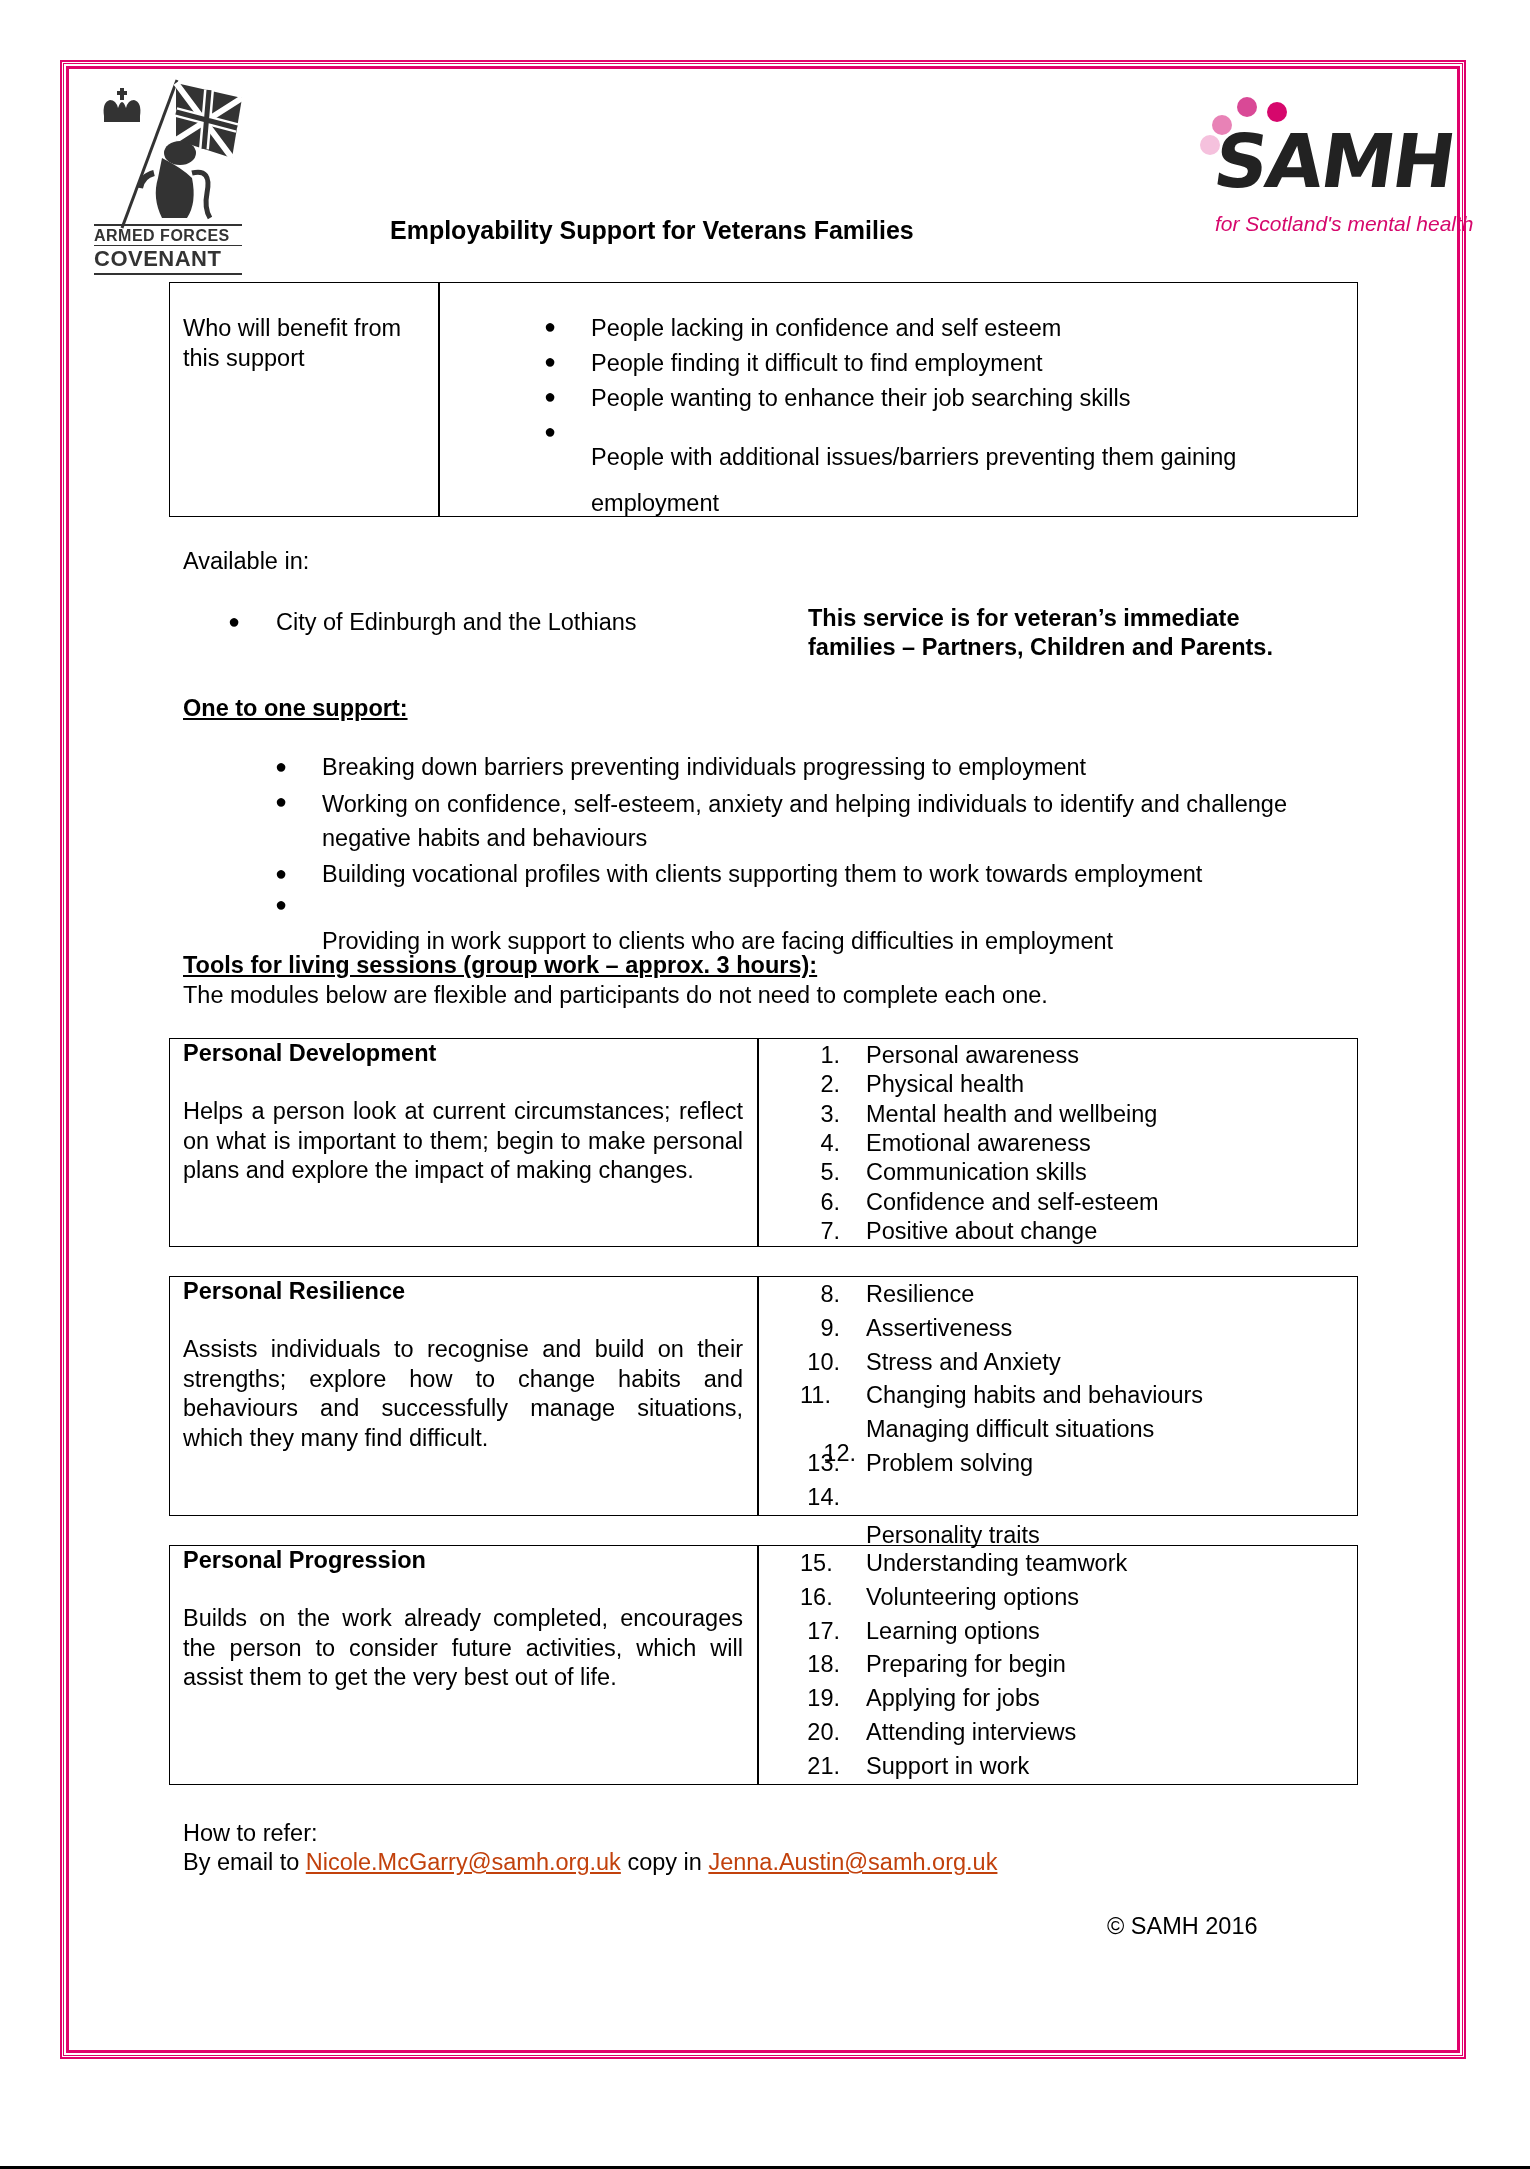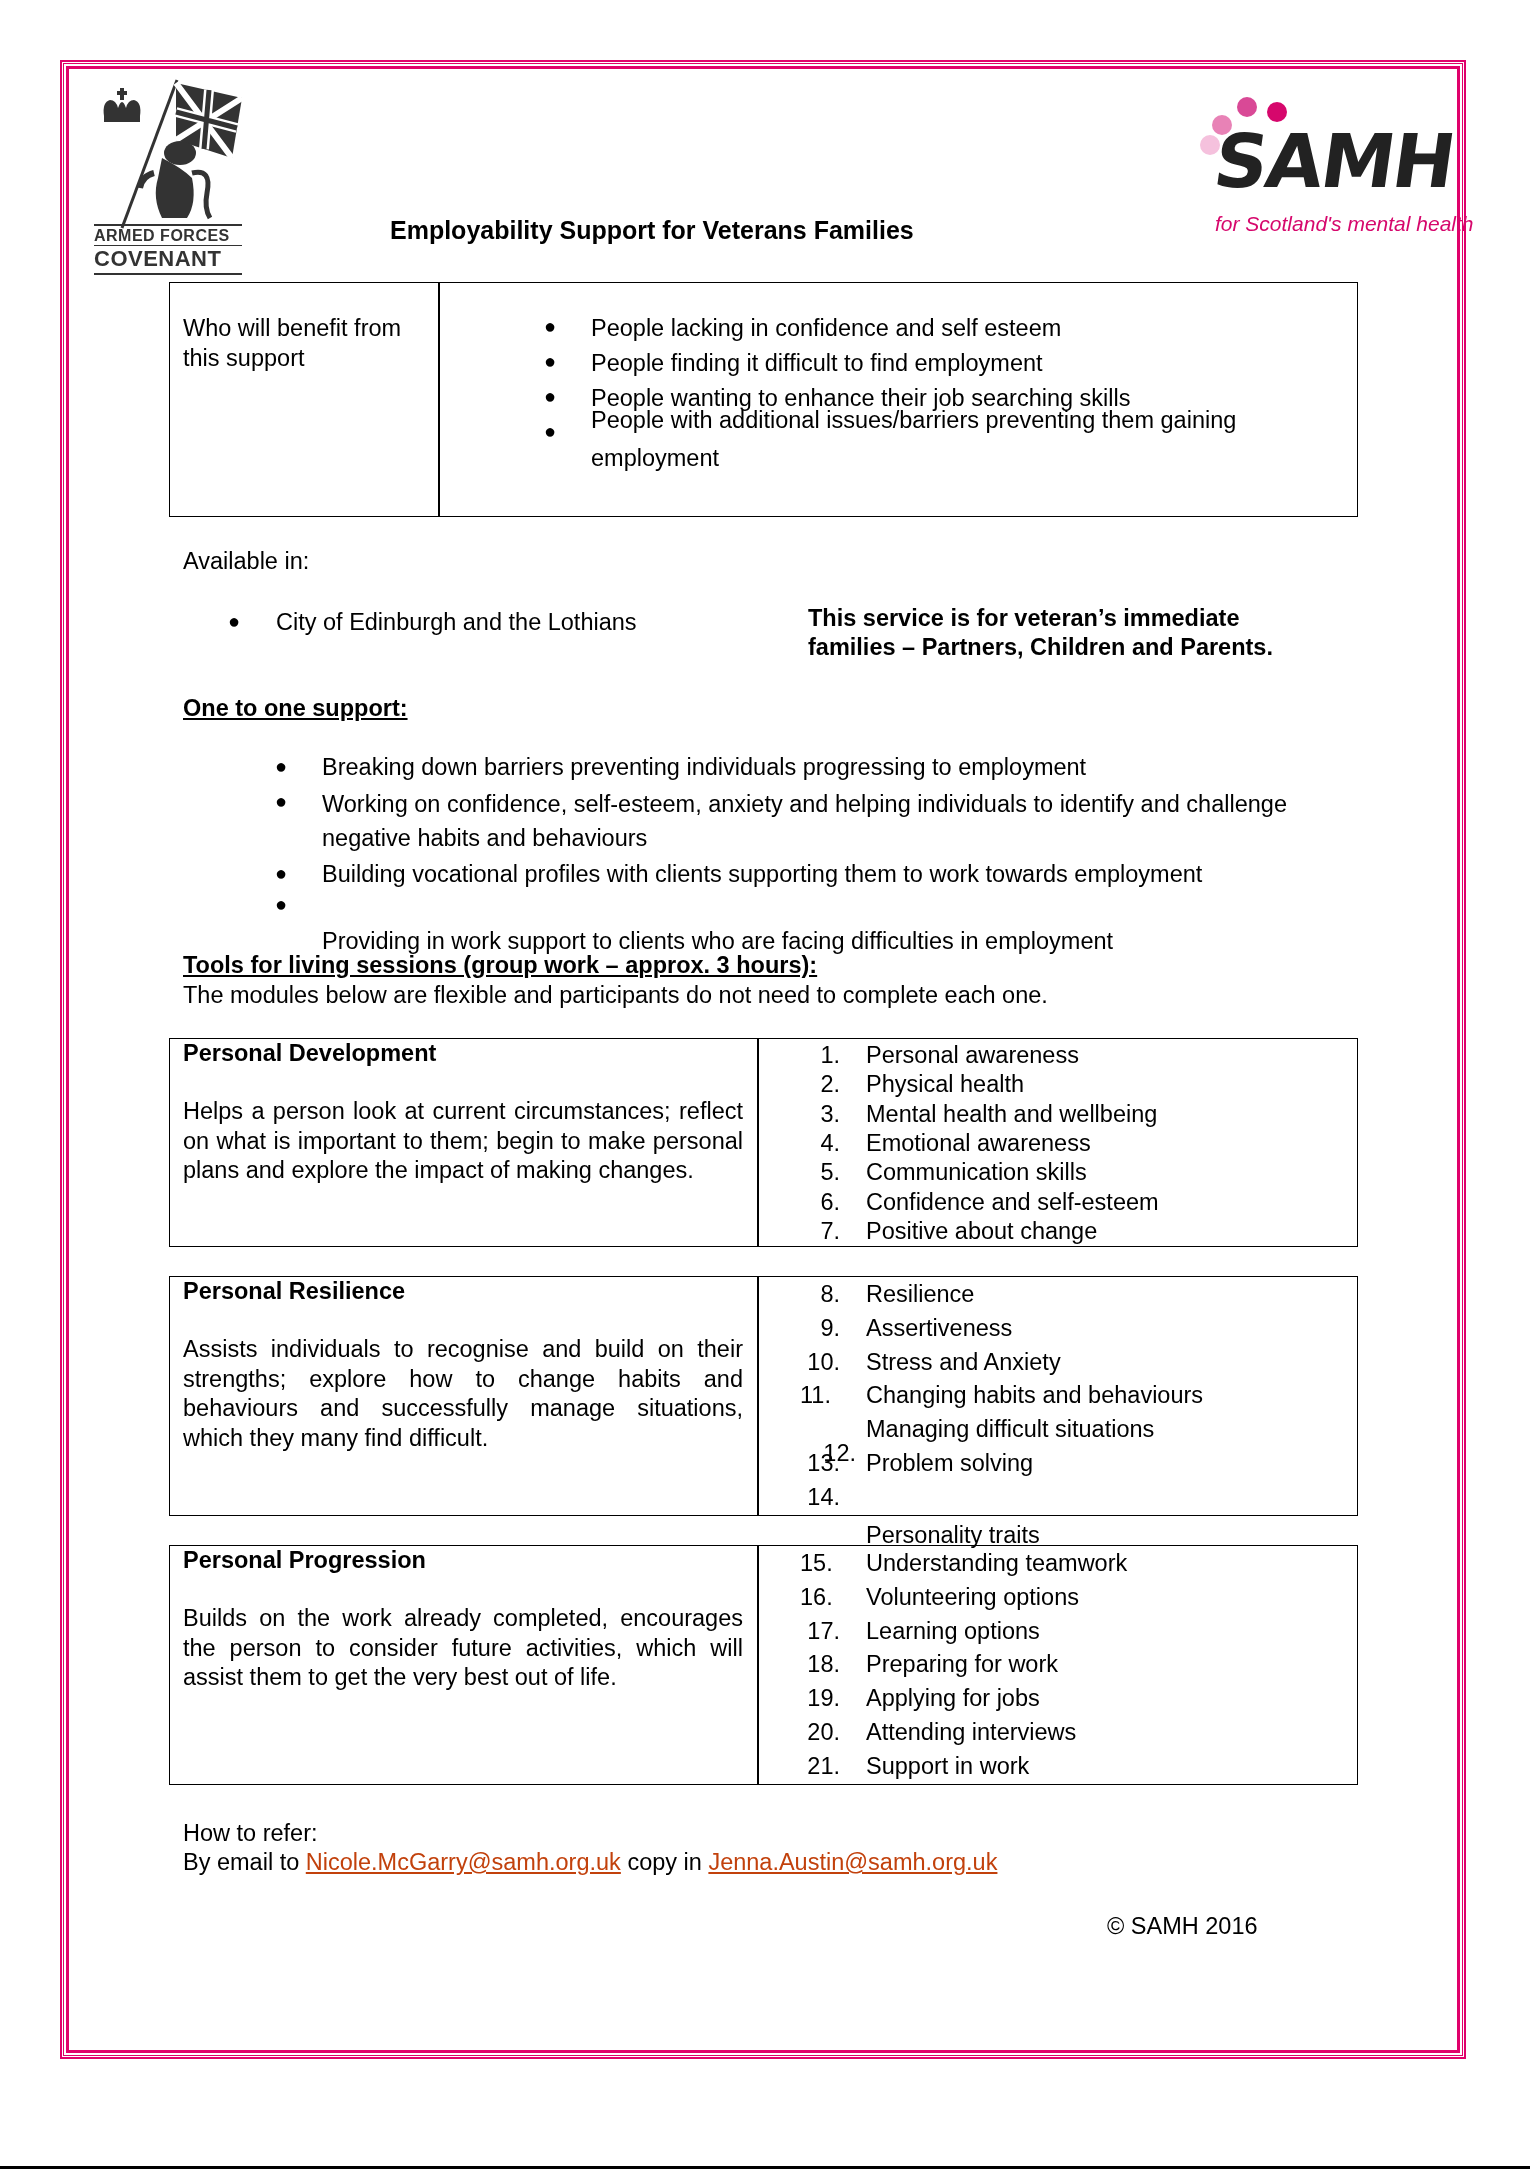--- a/index.html
+++ b/index.html
@@ -91,21 +91,21 @@
 <div class="txt" style="left:183px;top:313px;width:245px">Who will benefit from this support</div>
 
 <div>
   <div class="bullet" style="left:544px;top:315px">●</div>
   <div class="txt" style="left:591px;top:313px">People lacking in confidence and self esteem</div>
   <div class="bullet" style="left:544px;top:350px">●</div>
   <div class="txt" style="left:591px;top:348px">People finding it difficult to find employment</div>
   <div class="bullet" style="left:544px;top:385px">●</div>
   <div class="txt" style="left:591px;top:383px">People wanting  to enhance their job searching skills</div>
   <div class="bullet" style="left:544px;top:420px">●</div>
-  <div class="txt" style="left:591px;top:401px;width:720px;line-height:38px">People with additional issues/barriers preventing them gaining employment</div>
+  <div class="txt" style="left:591px;top:434px;width:720px;line-height:46px">People with additional issues/barriers preventing them gaining employment</div>
 </div>
 
 <div class="txt" style="left:183px;top:546px">Available in:</div>
 <div class="bullet" style="left:228px;top:610px">●</div>
 <div class="txt" style="left:276px;top:607px">City of Edinburgh and the Lothians</div>
 <div class="txt bold" style="left:808px;top:604px;width:520px;line-height:29px">This service is for veteran’s immediate families – Partners, Children and Parents.</div>
 
 <div class="txt bold u" style="left:183px;top:693px">One to one support:</div>
 <div>
   <div class="bullet" style="left:275px;top:755px">●</div>
@@ -168,21 +168,21 @@
 <div class="txt bold" style="left:183px;top:1545px">Personal Progression</div>
 <div class="txt just" style="left:183px;top:1604px;width:560px;line-height:29.5px">Builds on the work already completed, encourages the person to consider future activities, which will assist them to get the very best out of life.</div>
 <div id="topics2">
     <div class="txt" style="left: 800px; top: 1548px; width: 40px; text-align: left;">15.</div>
     <div class="txt" style="left: 866px; top: 1548px;">Understanding teamwork</div>
     <div class="txt" style="left: 800px; top: 1581.8px; width: 40px; text-align: left;">16.</div>
     <div class="txt" style="left: 866px; top: 1581.8px;">Volunteering options</div>
     <div class="txt" style="left: 800px; top: 1615.6px; width: 40px; text-align: right;">17.</div>
     <div class="txt" style="left: 866px; top: 1615.6px;">Learning options</div>
     <div class="txt" style="left: 800px; top: 1649.4px; width: 40px; text-align: right;">18.</div>
-    <div class="txt" style="left: 866px; top: 1649.4px;">Preparing for work</div>
+    <div class="txt" style="left: 866px; top: 1649.4px;">Preparing for begin</div>
     <div class="txt" style="left: 800px; top: 1683.2px; width: 40px; text-align: right;">19.</div>
     <div class="txt" style="left: 866px; top: 1683.2px;">Applying for jobs</div>
     <div class="txt" style="left: 800px; top: 1717px; width: 40px; text-align: right;">20.</div>
     <div class="txt" style="left: 866px; top: 1717px;">Attending interviews</div>
     <div class="txt" style="left: 800px; top: 1750.8px; width: 40px; text-align: right;">21.</div>
     <div class="txt" style="left: 866px; top: 1750.8px;">Support in work</div>
   </div>
 
 <div class="txt" style="left:183px;top:1818px">How to refer:</div>
 <div class="txt" style="left:183px;top:1847px;white-space:nowrap">

